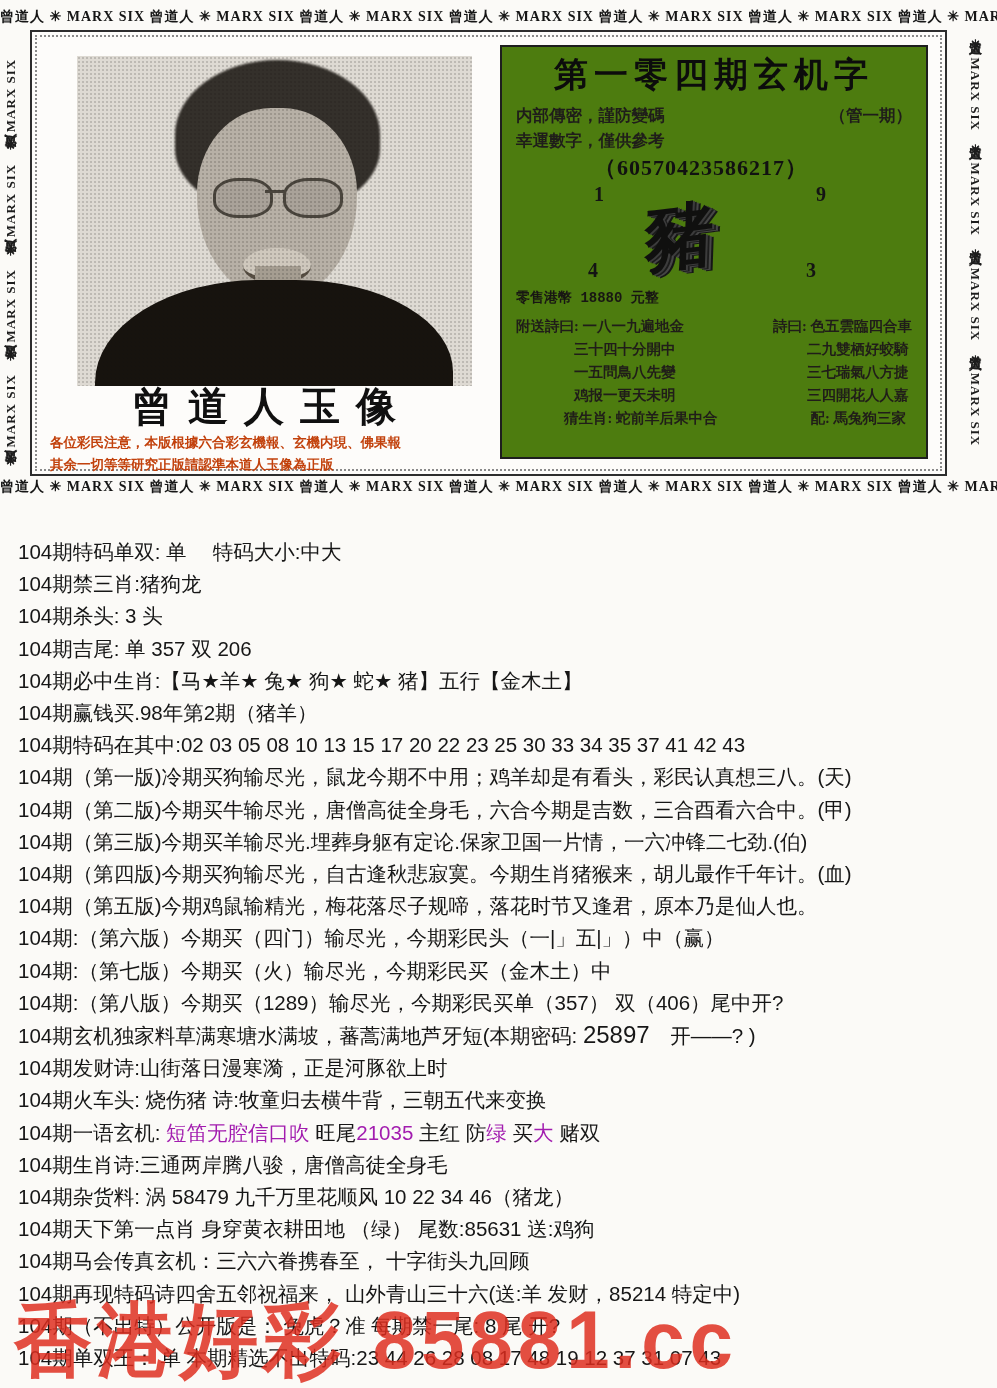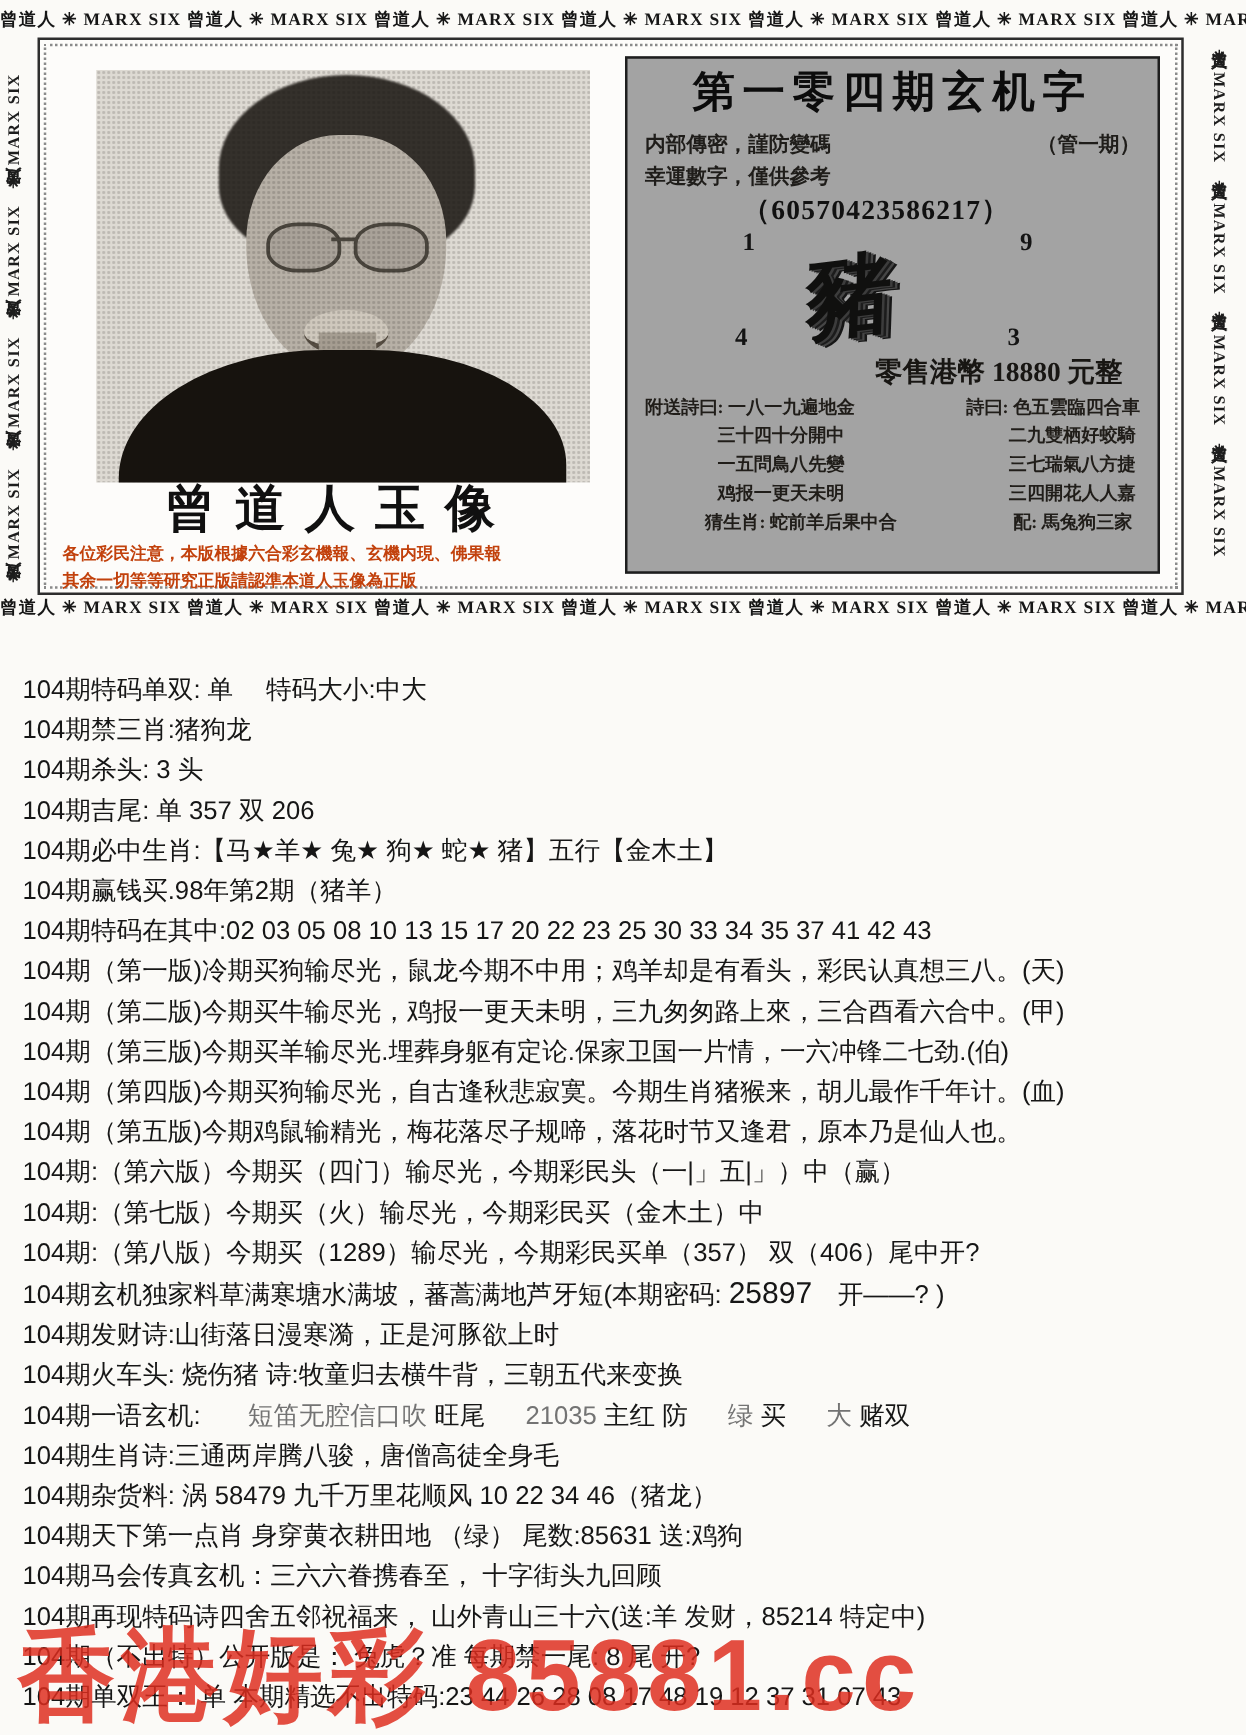--- a/index.html
+++ b/index.html
@@ -39,46 +39,46 @@
               border-radius:46% 44% 0 0/95% 85% 0 0;}
   .ph-neck{position:absolute;left:178px;top:210px;width:46px;height:28px;background:#a59d91;}
 
   .caption{position:absolute;left:40px;top:352px;width:400px;text-align:center;
            font:bold 40px/46px "Liberation Serif","DejaVu Serif",serif;letter-spacing:16px;color:#101010;}
   .note{position:absolute;left:18px;width:440px;font:bold 13.5px/20px "Liberation Serif","DejaVu Serif",serif;color:#c2410c;}
   .note1{top:401px;} .note2{top:423px;}
 
   
   .innerbox{position:absolute;left:468px;top:13px;width:428px;height:414px;border:2px solid #1e1e1e;
-            background:#a3a3a3;padding:6px 14px;box-sizing:border-box;
+            background:#4d7c0f;padding:6px 14px;box-sizing:border-box;
             font-family:"Liberation Serif","DejaVu Serif",serif;}
   .mb-title{text-align:center;font-weight:bold;font-size:34px;line-height:44px;letter-spacing:6px;color:#0c0c0c;}
   .mb-row{display:flex;justify-content:space-between;font-size:16.5px;line-height:25px;font-weight:bold;color:#1f1d1a;margin-top:6px;}
   .mb-row2{font-size:16.5px;line-height:25px;font-weight:bold;color:#1f1d1a;}
   .mb-num{font-size:22px;line-height:30px;font-weight:bold;letter-spacing:1px;padding-left:78px;color:#111;}
   .glyph-area{position:relative;height:102px;}
   .glyph3d{position:absolute;left:128px;top:8px;font-size:70px;font-weight:bold;color:#10100f;
            transform:rotate(-7deg) skewX(-9deg);
            text-shadow:2px 1px 0 #3c3c3c,4px 2px 0 #1c1c1c,6px 3px 0 #464646,8px 4px 0 #161616;}
   .gcorner{position:absolute;font-size:20px;font-weight:bold;color:#141414;}
   .g-tl{left:78px;top:0;} .g-tr{left:300px;top:0;} .g-bl{left:72px;top:76px;} .g-br{left:290px;top:76px;}
-  .mb-price{text-align:right;padding-right:14px;font-size:22px;line-height:26px;font-weight:bold;color:#181613;}
+  .mb-price{text-align:left;padding-right:14px;font-size:14px;line-height:26px;font-weight:bold;color:#181613;font-family:Liberation Mono, monospace;}
   .poems{display:flex;justify-content:space-between;margin-top:4px;}
   .poem-col{font-size:14.5px;line-height:23px;font-weight:bold;color:#201d19;}
   .poem-col .pind{padding-left:58px;}
   .poem-col.right .pind{padding-left:34px;}
   .mb-guess{display:flex;justify-content:space-between;font-size:14.5px;line-height:23px;font-weight:bold;
             padding:0 6px 0 48px;color:#201d19;}
   .mb-guess2{font-size:14.5px;line-height:22px;font-weight:bold;padding-left:86px;color:#201d19;}
 
   
   .body-lines{position:absolute;left:18px;top:536px;width:965px;
               font-size:20.5px;line-height:32.2px;color:#161616;}
   .bline{white-space:nowrap;overflow:hidden;}
-  .gray{color:#737373;margin-left:32px;}
+  .gray{color:#a21caf;}
   .big{font-size:24px;}
 
   
   .watermark{position:absolute;left:14px;top:1292px;width:980px;white-space:nowrap;
              font:bold 78px/96px "Liberation Sans","DejaVu Sans",sans-serif;letter-spacing:5px;
              color:rgba(222,44,30,.84);transform:scaleY(1.04);pointer-events:none;}
 </style>
 </head>
 <body>
 
@@ -151,21 +151,21 @@
 
   <div class="body-lines">
       <div class="bline"><span>104期特码单双: 单　 特码大小:中大</span></div>
       <div class="bline"><span>104期禁三肖:猪狗龙</span></div>
       <div class="bline"><span>104期杀头: 3 头</span></div>
       <div class="bline"><span>104期吉尾: 单 357 双 206</span></div>
       <div class="bline"><span>104期必中生肖:【马★羊★ 兔★ 狗★ 蛇★ 猪】五行【金木土】</span></div>
       <div class="bline"><span>104期赢钱买.98年第2期（猪羊）</span></div>
       <div class="bline"><span>104期特码在其中:02 03 05 08 10 13 15 17 20 22 23 25 30 33 34 35 37 41 42 43</span></div>
       <div class="bline"><span>104期（第一版)冷期买狗输尽光，鼠龙今期不中用；鸡羊却是有看头，彩民认真想三八。(天)</span></div>
-      <div class="bline"><span>104期（第二版)今期买牛输尽光，鸡报一更天未明，三九匆匆路上來，三合酉看六合中。(甲)</span></div>
+      <div class="bline"><span>104期（第二版)今期买牛输尽光，唐僧高徒全身毛，六合今期是吉数，三合酉看六合中。(甲)</span></div>
       <div class="bline"><span>104期（第三版)今期买羊输尽光.埋葬身躯有定论.保家卫国一片情，一六冲锋二七劲.(伯)</span></div>
       <div class="bline"><span>104期（第四版)今期买狗输尽光，自古逢秋悲寂寞。今期生肖猪猴来，胡儿最作千年计。(血)</span></div>
       <div class="bline"><span>104期（第五版)今期鸡鼠输精光，梅花落尽子规啼，落花时节又逢君，原本乃是仙人也。</span></div>
       <div class="bline"><span>104期:（第六版）今期买（四门）输尽光，今期彩民头（一|」五|」）中（赢）</span></div>
       <div class="bline"><span>104期:（第七版）今期买（火）输尽光，今期彩民买（金木土）中</span></div>
       <div class="bline"><span>104期:（第八版）今期买（1289）输尽光，今期彩民买单（357） 双（406）尾中开?</span></div>
       <div class="bline"><span>104期玄机独家料草满寒塘水满坡，蕃蒿满地芦牙短(本期密码: </span><span class="big">25897</span><span>　开——? )</span></div>
       <div class="bline"><span>104期发财诗:山街落日漫寒漪，正是河豚欲上时</span></div>
       <div class="bline"><span>104期火车头: 烧伤猪  诗:牧童归去横牛背，三朝五代来变换</span></div>
       <div class="bline"><span>104期一语玄机: </span><span class="gray">短笛无腔信口吹</span><span> 旺尾</span><span class="gray">21035</span><span> 主红  防</span><span class="gray">绿</span><span>  买</span><span class="gray">大</span><span>  赌双</span></div>

